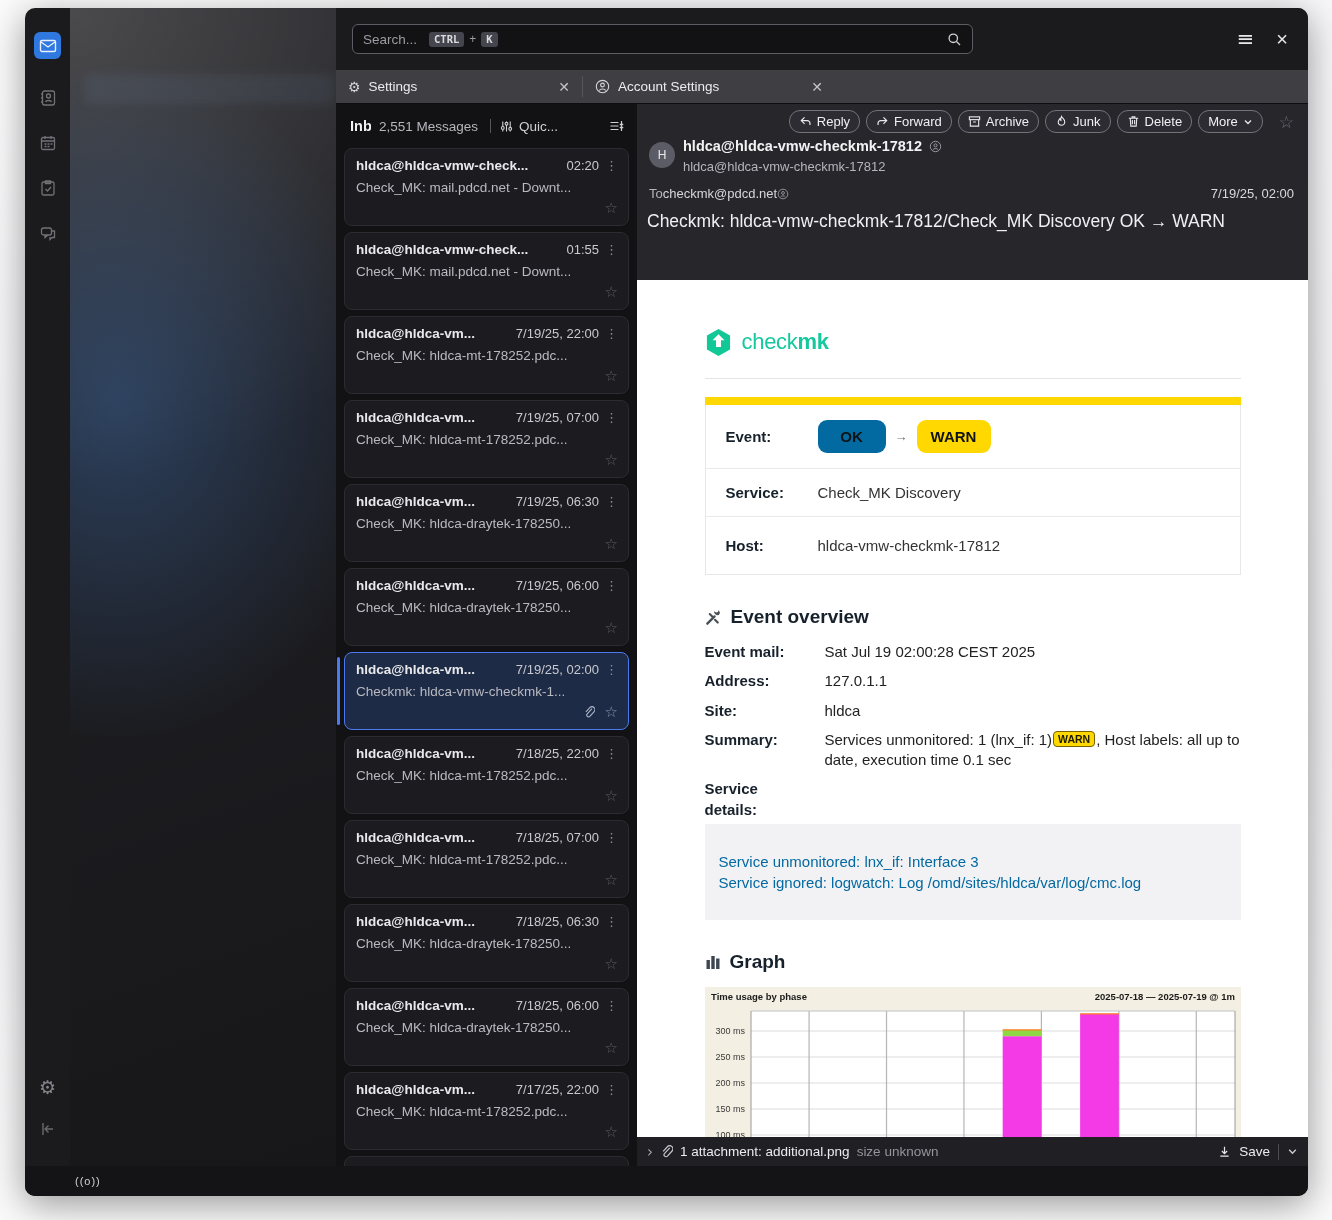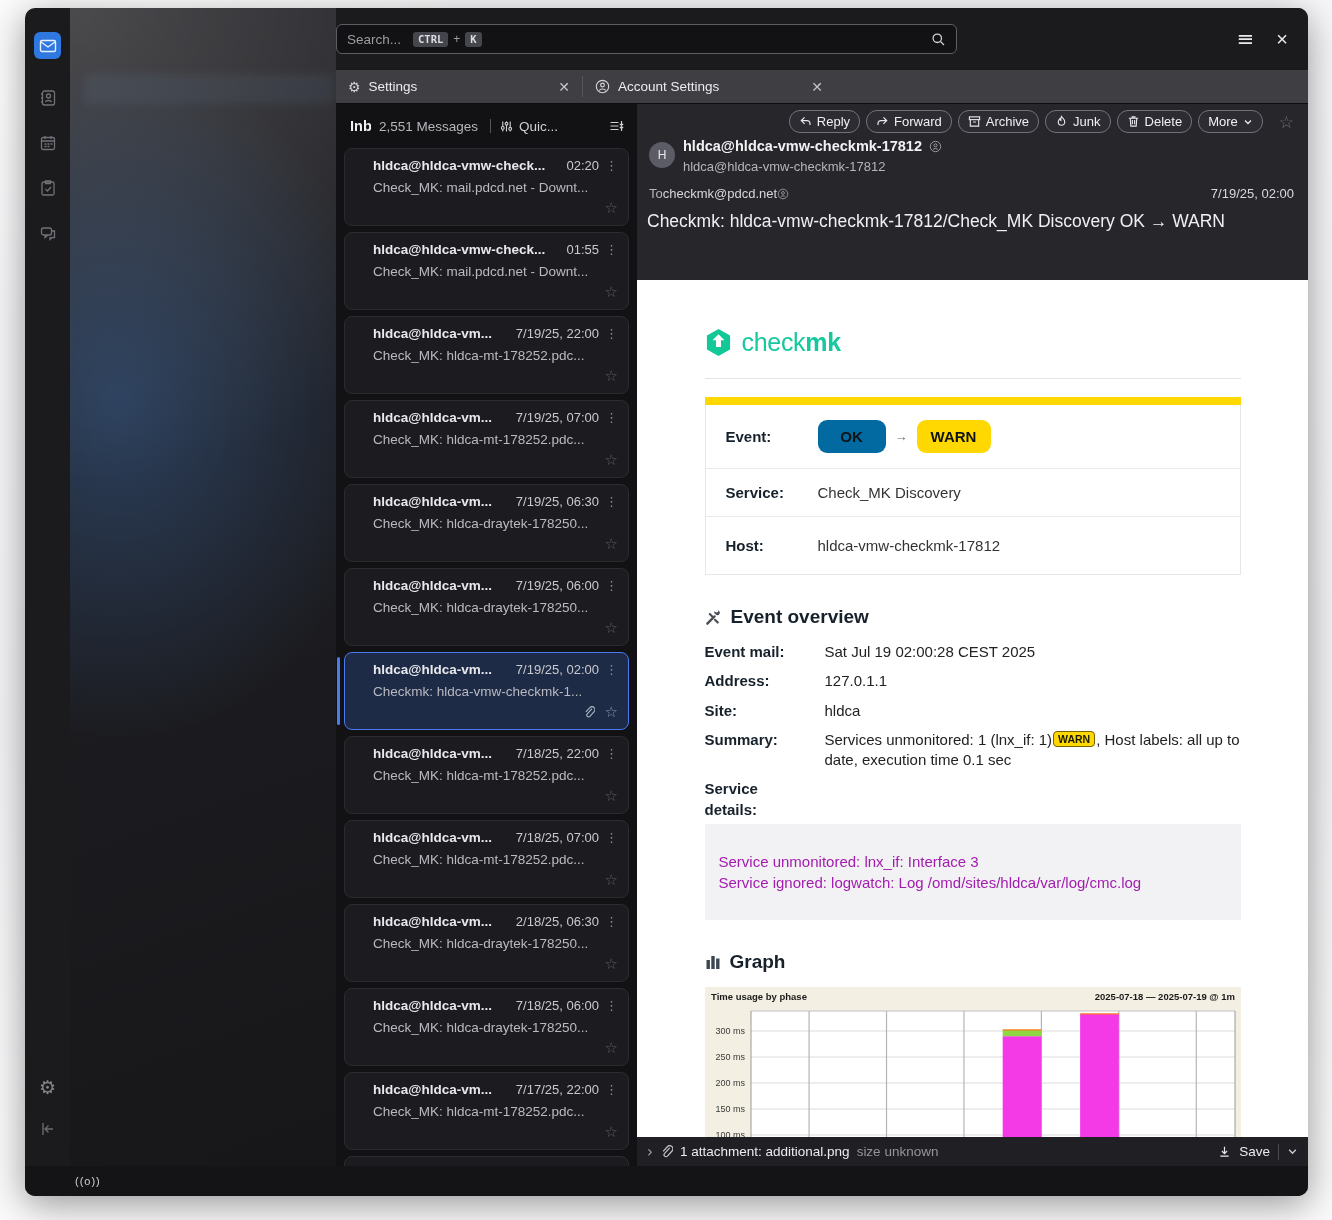--- a/index.html
+++ b/index.html
@@ -22,21 +22,21 @@
   .blurpane{position:absolute;left:45px;top:0;width:266px;bottom:30px;z-index:3;overflow:hidden;
     background:radial-gradient(ellipse 420px 520px at 18% 34%,rgba(56,96,150,.50),rgba(0,0,0,0) 65%),
                radial-gradient(circle at 0% 0%,rgba(255,255,255,.18),rgba(255,255,255,0) 40%),
                linear-gradient(160deg,#232327 0%,#1d1d21 45%,#17171a 100%);}
   .blur-row{position:absolute;left:14px;top:66px;width:238px;height:30px;border-radius:6px;
     background:rgba(120,150,190,.10);filter:blur(4px);color:rgba(235,240,248,.30);
     font-size:13px;line-height:30px;padding-left:12px;white-space:nowrap;overflow:hidden;}
 
   
   .topbar{position:absolute;left:311px;right:0;top:0;height:62px;background:#1b1b1e;display:flex;align-items:center;z-index:5;}
-  .searchbox{width:621px;height:30px;border:1px solid #5d5d66;border-radius:6px;background:#121214;
+  .searchbox{margin-left:16px;width:621px;height:30px;border:1px solid #5d5d66;border-radius:6px;background:#121214;
     display:flex;align-items:center;padding:0 10px;box-sizing:border-box;color:#8f8f96;}
   .searchbox .ph{font-size:13.5px;color:#9b9ba2;margin-right:12px;}
   .kbd{background:#45454d;color:#dcdce0;font-family:"DejaVu Sans Mono",monospace;font-size:10.5px;font-weight:bold;
     border-radius:3px;padding:1.5px 5px;}
   .plus{color:#9b9ba2;font-size:12px;margin:0 5px;}
   .searchbox .mag{margin-left:auto;}
   .winbtns{margin-left:auto;display:flex;align-items:center;gap:22px;margin-right:20px;color:#e8e8ec;}
   .hamb{font-size:21px;line-height:1;font-family:"DejaVu Sans",sans-serif;cursor:default;}
   .wclose{font-size:20px;line-height:1;cursor:default;}
 
@@ -52,21 +52,21 @@
   
   .listpane{position:absolute;left:311px;top:96px;width:301px;bottom:30px;background:#121215;z-index:4;overflow:hidden;}
   .list-header{height:44px;display:flex;align-items:center;padding:0 12px 0 14px;color:#b6b6bc;}
   .lh-folder{font-weight:bold;color:#f1f1f3;font-size:14.5px;width:21px;overflow:hidden;white-space:nowrap;flex:none;}
   .lh-count{font-size:13.5px;margin-left:8px;white-space:nowrap;}
   .lh-sep{width:1px;height:14px;background:#55555c;margin:0 9px 0 12px;flex:none;}
   .lh-quick{display:flex;align-items:center;gap:6px;font-size:13.5px;color:#cfcfd4;white-space:nowrap;overflow:hidden;}
   .lh-disp{margin-left:auto;flex:none;}
   .cards{position:absolute;left:0;right:0;top:44px;bottom:0;padding:0 8px;overflow:hidden;}
   .card{position:relative;background:#1c1c20;border:1px solid #2b2b31;border-radius:8px;margin-bottom:6px;
-    padding:9px 10px 6px 28px;box-sizing:border-box;height:78px;}
+    padding:9px 10px 6px 11px;box-sizing:border-box;height:78px;}
   .card.sel{background:#1d2b46;border:1px solid #4b79ee;}
   .card.sel::before{content:"";position:absolute;left:-8px;top:4px;bottom:4px;width:3px;background:#4b79ee;border-radius:2px;}
   .card-r1{display:flex;align-items:baseline;gap:6px;}
   .sender{font-weight:bold;color:#e9e9ec;font-size:13.5px;white-space:nowrap;overflow:hidden;flex:1 1 auto;}
   .time{color:#c9c9cf;font-size:13px;white-space:nowrap;flex:none;}
   .dots{color:#8d8d94;font-size:13px;flex:none;font-family:"DejaVu Sans",sans-serif;}
   .card-r2{color:#b9b9c0;font-size:13.5px;margin-top:7px;white-space:nowrap;overflow:hidden;}
   .card-r3{display:flex;justify-content:flex-end;align-items:center;gap:10px;margin-top:5px;height:16px;}
   .star{color:#5a5a62;font-size:15px;line-height:1;font-family:"DejaVu Sans",sans-serif;}
   .card.sel .star{color:#8b93a8;}
@@ -83,39 +83,39 @@
   .from-name{position:absolute;left:46px;top:34px;font-weight:bold;font-size:14.5px;color:#f2f2f4;display:flex;align-items:center;gap:7px;}
   .from-mail{position:absolute;left:46px;top:55px;font-size:13px;color:#b4b4bb;}
   .to-row{position:absolute;left:12px;top:82px;right:14px;display:flex;align-items:center;font-size:13px;color:#b4b4bb;gap:0;}
   .to-addr{color:#d6d6db;}
   .msg-date{margin-left:auto;color:#d9d9de;font-size:13px;}
   .subject{position:absolute;left:10px;top:104px;right:20px;font-size:17.5px;line-height:1.55;color:#f0f0f3;}
 
   .msg-body{position:absolute;left:0;right:0;top:176px;bottom:29px;background:#ffffff;overflow:hidden;}
   .content{width:536px;margin:0 auto;padding-top:46px;color:#2c2c2c;}
   .brandrow{display:flex;align-items:center;gap:10px;height:32px;}
-  .brandtext{font-size:25px;color:#15c89e;letter-spacing:-.3px;}
+  .brandtext{font-size:22px;color:#15c89e;letter-spacing:-.3px;}
   .brandtext b{font-weight:bold;}
   .ehr{border:none;border-top:1px solid #e4e4e7;margin:20px 0 18px 0;}
   .ecard{border:1px solid #e7e7ea;border-top:none;}
   .ybar{height:8px;background:#fed800;}
   .erow{display:flex;align-items:center;padding:15px 20px;border-bottom:1px solid #e9e9ec;font-size:15px;color:#333;}
   .erow:last-child{border-bottom:none;}
   .elabel{width:92px;flex:none;font-weight:bold;color:#17212b;}
   .pill{display:inline-block;font-weight:bold;font-size:15px;color:#101314;border-radius:9px;padding:8px 0;text-align:center;}
   .pill.ok{background:#0369a1;width:68px;}
   .pill.warn{background:#fed800;width:74px;}
   .stArrow{color:#707075;margin:0 9px;font-size:13px;}
   .sechead{display:flex;align-items:center;gap:9px;margin:31px 0 14px 0;font-size:19px;font-weight:bold;color:#17212b;}
   .ovrow{display:flex;margin-bottom:9px;font-size:15px;color:#222;line-height:1.35;}
   .ovlabel{width:120px;flex:none;font-weight:bold;color:#17212b;}
   .ovval{flex:1;}
   .wbadge{display:inline-block;background:#fed800;border:1px solid #756300;border-radius:4px;color:#1a1a00;
     font-weight:bold;font-size:10.5px;padding:0 4px;vertical-align:2px;margin:0 1px;}
-  .svcbox{background:#f2f2f4;padding:27px 14px;margin-top:4px;font-size:15px;color:#a21caf;line-height:1.4;}
+  .svcbox{background:#f2f2f4;padding:27px 14px;margin-top:4px;font-size:15px;color:#0369a1;line-height:1.4;}
   .graph-wrap{margin-top:12px;height:162px;overflow:hidden;}
 
   
   .attachbar{position:absolute;left:612px;right:0;bottom:30px;height:29px;background:#1f1f24;z-index:6;
     display:flex;align-items:center;color:#ececef;font-size:13.5px;padding:0 10px;box-sizing:border-box;gap:7px;}
   .att-exp{color:#a8a8af;font-size:15px;font-family:"DejaVu Sans",sans-serif;}
   .att-size{color:#94949b;}
   .att-right{margin-left:auto;display:flex;align-items:center;gap:8px;}
   .att-div{width:1px;height:16px;background:#4b4b52;}
 
@@ -360,21 +360,21 @@
     <div class="card-r2">Check_MK: hldca-mt-178252.pdc...</div>
     <div class="card-r3">
 
       <span class="star">☆</span>
     </div>
   </div>
 
   <div class="card">
     <div class="card-r1">
       <span class="sender">hldca@hldca-vm...</span>
-      <span class="time">2/18/25, 06:30</span>
+      <span class="time">7/18/25, 06:30</span>
       <span class="dots">⋮</span>
     </div>
     <div class="card-r2">Check_MK: hldca-draytek-178250...</div>
     <div class="card-r3">
 
       <span class="star">☆</span>
     </div>
   </div>
 
   <div class="card">

